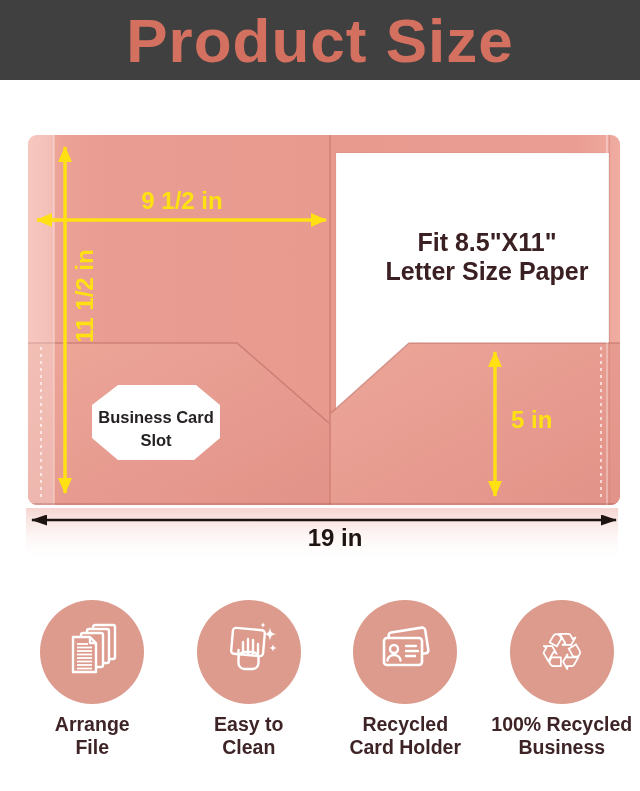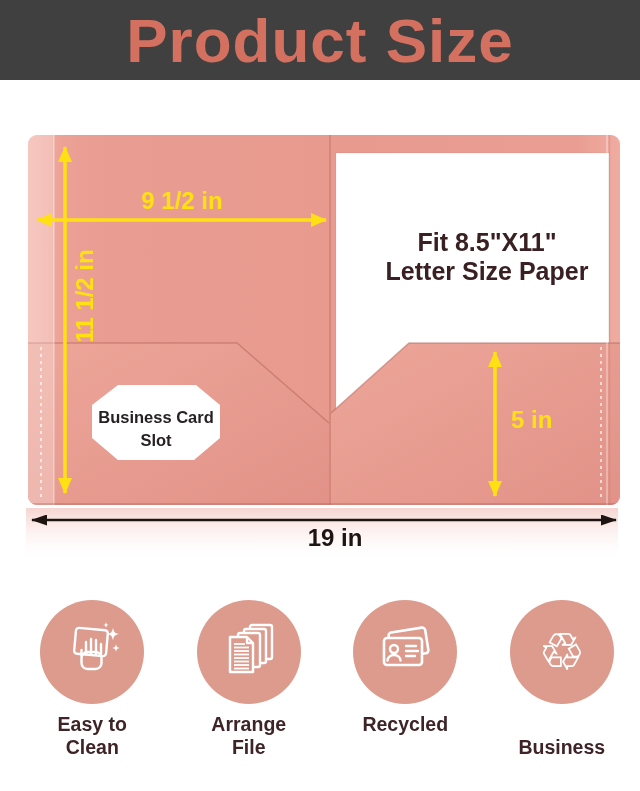--- a/index.html
+++ b/index.html
@@ -119,45 +119,20 @@
   <line x1="32" y1="440" x2="616" y2="440" stroke="#1e1412" stroke-width="2.6" marker-start="url(#mK)" marker-end="url(#mK)"></line>
   <text class="dimk" x="335" y="466" text-anchor="middle">19 in</text>
 </svg>
 </div>
 
 <div class="features">
 
   <div class="feature">
     <div class="icon-circle">
       <svg width="64" height="64" viewBox="0 0 64 64">
-        <g fill="none" stroke="#ffffff" stroke-width="2.4" stroke-linecap="round" stroke-linejoin="round">
-          <rect x="15" y="9" width="32" height="26" rx="3" transform="rotate(5 31 22)"></rect>
-          <line x1="26" y1="34" x2="26" y2="22"></line>
-          <line x1="31" y1="34" x2="31" y2="19"></line>
-          <line x1="36" y1="34" x2="36" y2="20"></line>
-          <line x1="41" y1="34" x2="41" y2="24"></line>
-          <line x1="21.5" y1="36" x2="21.5" y2="30"></line>
-          <rect x="21.5" y="32" width="20" height="17" rx="6"></rect>
-        </g>
-        <g fill="#ffffff">
-          <path transform="translate(53,14) scale(1.1)" d="M0,-6 C0.8,-1.6 1.6,-0.8 6,0 C1.6,0.8 0.8,1.6 0,6 C-0.8,1.6 -1.6,0.8 -6,0 C-1.6,-0.8 -0.8,-1.6 0,-6 Z"></path>
-          <path transform="translate(56,28) scale(0.65)" d="M0,-6 C0.8,-1.6 1.6,-0.8 6,0 C1.6,0.8 0.8,1.6 0,6 C-0.8,1.6 -1.6,0.8 -6,0 C-1.6,-0.8 -0.8,-1.6 0,-6 Z"></path>
-          <path transform="translate(46,5) scale(0.5)" d="M0,-6 C0.8,-1.6 1.6,-0.8 6,0 C1.6,0.8 0.8,1.6 0,6 C-0.8,1.6 -1.6,0.8 -6,0 C-1.6,-0.8 -0.8,-1.6 0,-6 Z"></path>
-        </g>
-      </svg>
-    </div>
-    <div class="feature-label">
-      <span>Easy to</span><br>
-      <span>Clean</span>
-    </div>
-  </div>
-
-  <div class="feature">
-    <div class="icon-circle">
-      <svg width="64" height="64" viewBox="0 0 64 64">
         <g fill="#dc9b8d" stroke="#ffffff" stroke-width="2.4" stroke-linejoin="round">
           <rect x="33" y="5" width="22" height="34" rx="2"></rect>
           <rect x="27" y="9" width="22" height="34" rx="2"></rect>
           <rect x="21" y="13" width="22" height="34" rx="2"></rect>
           <path d="M13,17 h17 l6,6 v29 h-23 z"></path>
           <path d="M30,17 v6 h6" fill="none"></path>
         </g>
         <g stroke="#ffffff" stroke-width="1.8">
           <line x1="17" y1="24" x2="28" y2="24"></line>
           <line x1="17" y1="27.5" x2="32" y2="27.5"></line>
@@ -172,43 +147,69 @@
     </div>
     <div class="feature-label">
       <span>Arrange</span><br>
       <span>File</span>
     </div>
   </div>
 
   <div class="feature">
     <div class="icon-circle">
       <svg width="64" height="64" viewBox="0 0 64 64">
+        <g fill="none" stroke="#ffffff" stroke-width="2.4" stroke-linecap="round" stroke-linejoin="round">
+          <rect x="15" y="9" width="32" height="26" rx="3" transform="rotate(5 31 22)"></rect>
+          <line x1="26" y1="34" x2="26" y2="22"></line>
+          <line x1="31" y1="34" x2="31" y2="19"></line>
+          <line x1="36" y1="34" x2="36" y2="20"></line>
+          <line x1="41" y1="34" x2="41" y2="24"></line>
+          <line x1="21.5" y1="36" x2="21.5" y2="30"></line>
+          <rect x="21.5" y="32" width="20" height="17" rx="6"></rect>
+        </g>
+        <g fill="#ffffff">
+          <path transform="translate(53,14) scale(1.1)" d="M0,-6 C0.8,-1.6 1.6,-0.8 6,0 C1.6,0.8 0.8,1.6 0,6 C-0.8,1.6 -1.6,0.8 -6,0 C-1.6,-0.8 -0.8,-1.6 0,-6 Z"></path>
+          <path transform="translate(56,28) scale(0.65)" d="M0,-6 C0.8,-1.6 1.6,-0.8 6,0 C1.6,0.8 0.8,1.6 0,6 C-0.8,1.6 -1.6,0.8 -6,0 C-1.6,-0.8 -0.8,-1.6 0,-6 Z"></path>
+          <path transform="translate(46,5) scale(0.5)" d="M0,-6 C0.8,-1.6 1.6,-0.8 6,0 C1.6,0.8 0.8,1.6 0,6 C-0.8,1.6 -1.6,0.8 -6,0 C-1.6,-0.8 -0.8,-1.6 0,-6 Z"></path>
+        </g>
+      </svg>
+    </div>
+    <div class="feature-label">
+      <span>Easy to</span><br>
+      <span>Clean</span>
+    </div>
+  </div>
+
+  <div class="feature">
+    <div class="icon-circle">
+      <svg width="64" height="64" viewBox="0 0 64 64">
         <g stroke="#ffffff" stroke-width="2.6" stroke-linejoin="round">
           <rect x="17" y="10" width="37" height="26" rx="3" transform="rotate(-9 35 23)" fill="none"></rect>
           <rect x="11" y="18" width="38" height="27" rx="3" fill="#dc9b8d"></rect>
         </g>
         <g stroke="#ffffff" stroke-width="2.4" fill="none" stroke-linecap="round">
           <circle cx="21" cy="29" r="4"></circle>
           <path d="M14.5,40.5 a6.5,5.5 0 0 1 13,0"></path>
           <line x1="33" y1="26" x2="43" y2="26"></line>
           <line x1="33" y1="31" x2="45" y2="31"></line>
           <line x1="33" y1="36" x2="42" y2="36"></line>
         </g>
       </svg>
     </div>
     <div class="feature-label">
       <span>Recycled</span><br>
+      <span>Card Holder</span>
     </div>
   </div>
 
   <div class="feature">
     <div class="icon-circle">
       <svg width="64" height="64" viewBox="0 0 64 64">
         <text x="32" y="49" text-anchor="middle" font-size="50" font-family="'DejaVu Sans', sans-serif" fill="none" stroke="#ffffff" stroke-width="1.7">♻</text>
       </svg>
     </div>
     <div class="feature-label">
-      <br>
+      <span>100% Recycled</span><br>
       <span>Business</span>
     </div>
   </div>
 
 </div>
 
 </body></html>

